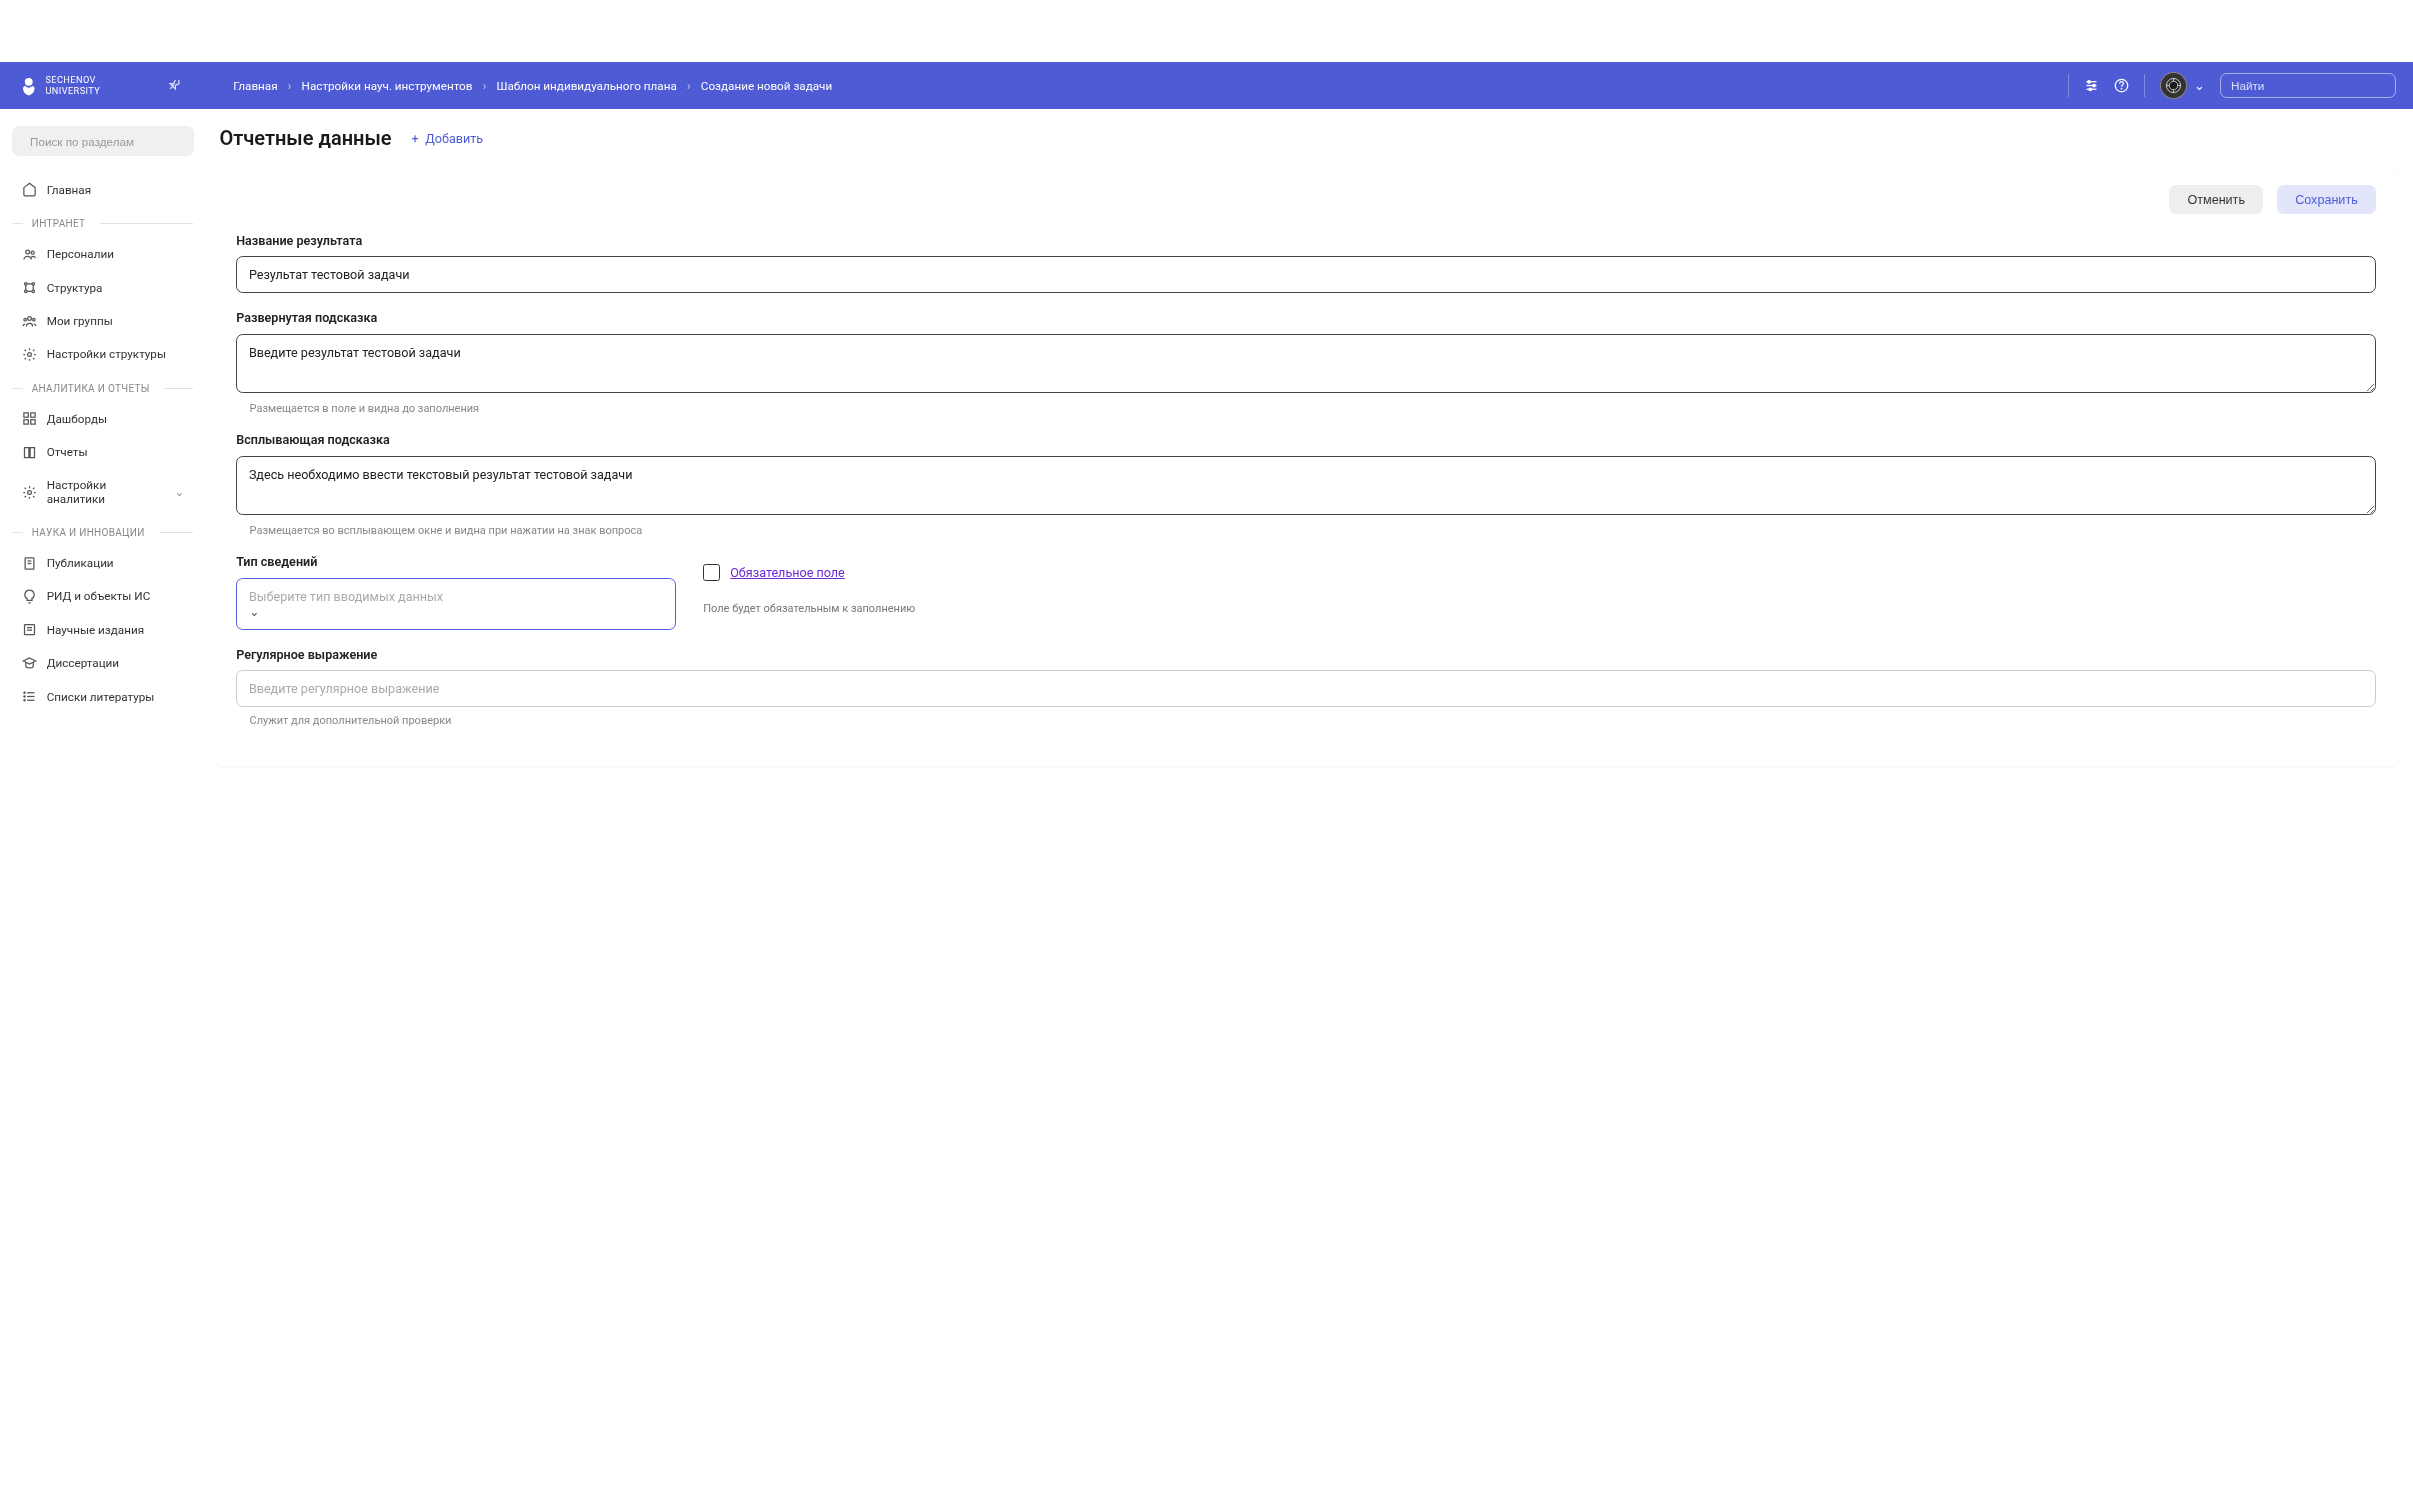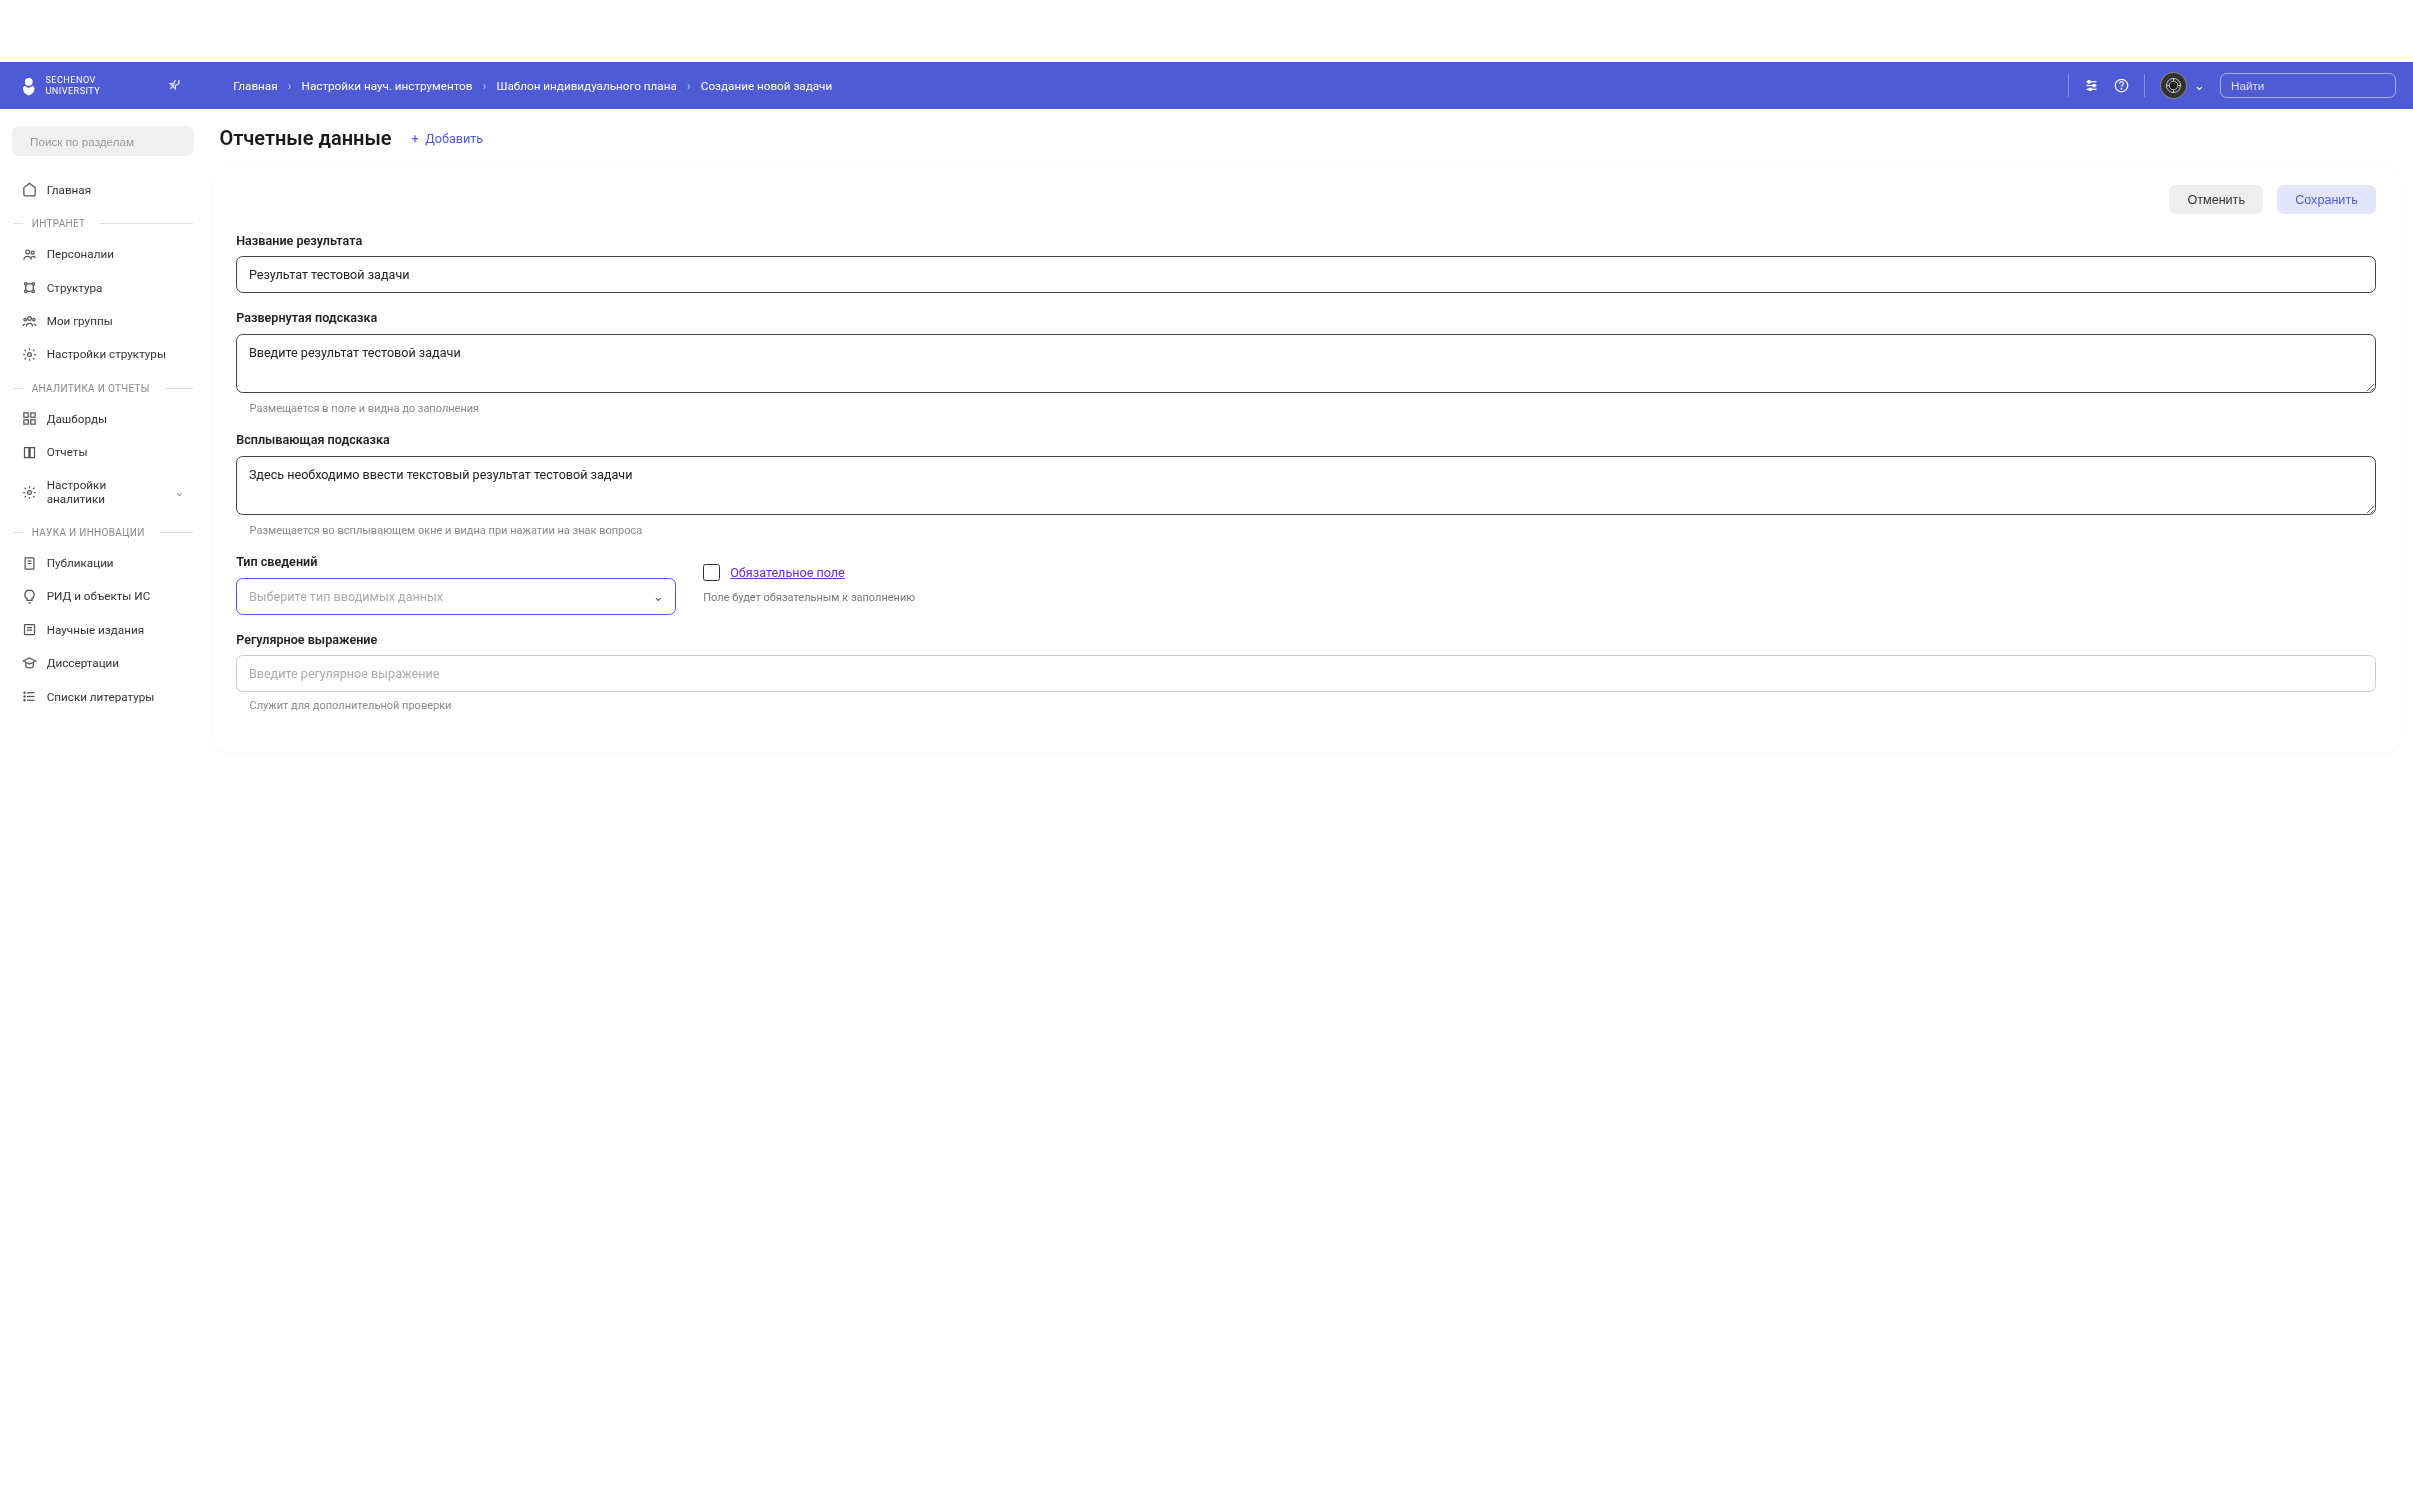--- a/index.html
+++ b/index.html
@@ -40,25 +40,25 @@
 .btn { padding: 7.5px 18.4px; border-radius: 6.7px; border: none; font-size: 12.6px; cursor: pointer; }
 .btn-cancel { background: #eeeeee; color: #333; margin-left: 48px; }
 .btn-save { background: #e3e6fb; color: #4f5bd5; }
 .form-group { margin-bottom: 17px; }
 .form-label { display: block; font-size: 12.6px; font-weight: 600; color: #222; margin-bottom: 8.4px; }
 .form-input { width: 100%; padding: 10px 11.7px; border: 0.8px solid #444; border-radius: 6.7px; font-size: 12.6px; outline: none; color: #222; font-family: inherit; }
 .form-input::placeholder { color: #aaa; }
 .form-textarea { width: 100%; padding: 10px 11.7px; border: 0.8px solid #444; border-radius: 6.7px; font-size: 12.6px; outline: none; resize: vertical; min-height: 59px; color: #222; font-family: inherit; }
 .form-hint { font-size: 11px; color: #888; margin-top: 6.7px; padding-left: 13.4px; }
 .form-row { display: flex; gap: 27px; align-items: flex-start; }
-.form-select { width: 100%; padding: 10px 11.7px; border: 1.7px solid #4f5bd5; border-radius: 6.7px; font-size: 12.6px; outline: none; color: #aaa; background: white; position: relative; cursor: pointer; display: flex; justify-content: space-between; align-items: flex-start; }
+.form-select { width: 100%; padding: 10px 11.7px; border: 1.7px solid #4f5bd5; border-radius: 6.7px; font-size: 12.6px; outline: none; color: #aaa; background: white; position: relative; cursor: pointer; display: flex; justify-content: space-between; align-items: flex-start; flex-direction: column; }
 .checkbox-wrap { display: flex; align-items: center; gap: 10px; margin-top: 3.4px; }
 .checkbox { width: 17px; height: 17px; border: 1.7px solid #333; border-radius: 2.5px; cursor: pointer; }
 .checkbox-label { font-size: 12.6px; color: #6d28d9; text-decoration: underline; }
-.checkbox-hint { font-size: 11px; color: #777; margin-top: 10px; }
+.checkbox-hint { font-size: 11px; color: #777; margin-top: 21px; }
 .col-half { width: 440px; }
 .col-rest { flex: 1; padding-top: 6.7px; }
 </style>
 </head>
 <body>
 
 <div class="header">
   <div class="logo">
     <svg class="logo-icon" viewBox="0 0 24 24" fill="white">
         <circle cx="12" cy="8" r="4"></circle>

